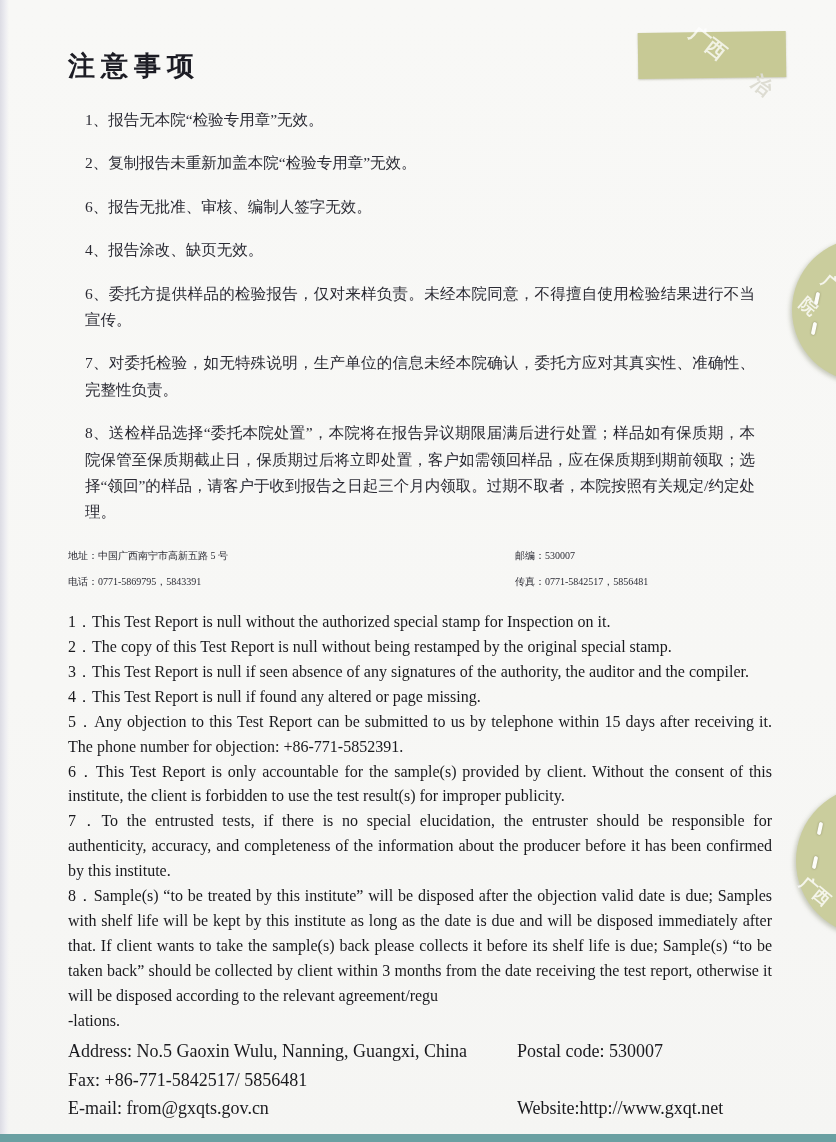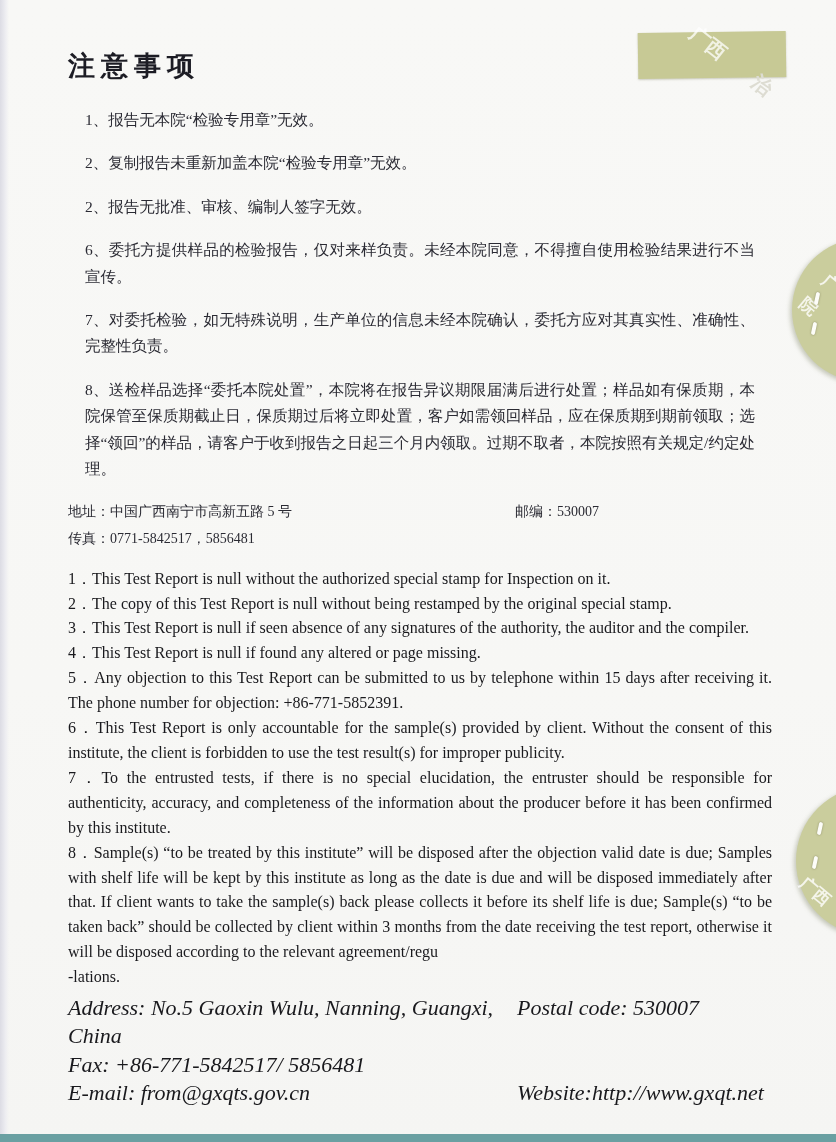--- a/index.html
+++ b/index.html
@@ -64,38 +64,38 @@
     margin:48px 0 0 0;text-align:left;
     font-family:"Liberation Sans","DejaVu Sans",sans-serif;
     font-weight:bold;font-size:27px;letter-spacing:6px;color:#1c1c24;
   }
   .cn-list{margin-top:23px;}
   .cn-item{
     margin:17px;font-size:15.5px;line-height:26.4px;
     text-align:justify;color:#2a2a33;
   }
   .contact{margin-top:1px;}
-  .row{display:flex;font-size:14px;line-height:26.6px;color:#2a2a33;align-items:flex-end;}
+  .row{display:flex;font-size:10px;line-height:26.6px;color:#2a2a33;align-items:flex-end;}
   .cell-l{width:447px;}
   .cell-r{flex:1;}
   .mono-ish{letter-spacing:0.5px;}
 
   .en-title{
     margin:4px 0 0 0;text-align:center;
     font-size:26px;font-weight:normal;color:#17171c;
     letter-spacing:1px;
   }
   .en-list{margin-top:14px;}
   .en-item{
     margin:0;font-size:16px;line-height:24.9px;
     text-align:justify;color:#19191d;
     white-space:pre-wrap;
   }
   .en-contact{margin-top:4px;}
-  .en-row{display:flex;font-size:22px;line-height:28.4px;color:#19191d;font-style:italic;}
+  .en-row{display:flex;font-size:18px;line-height:28.4px;color:#19191d;}
   .en-cell-l{width:449px;}
   .en-cell-r{flex:1;}
 </style>
 </head>
 <body>
 
 <div class="sheet">
 
   <div class="edge-left"></div>
   <div class="bottom-bar" style="background: rgb(106, 160, 162);"></div>
@@ -115,32 +115,34 @@
   <span class="staple st-2a"></span>
   <span class="staple st-2b"></span>
 
   <div class="content">
 
     <h1 class="cn-title">注意事项</h1>
 
     <div class="cn-list">
       <p class="cn-item">1、报告无本院“检验专用章”无效。</p>
       <p class="cn-item">2、复制报告未重新加盖本院“检验专用章”无效。</p>
-      <p class="cn-item">2、报告无批准、审核、编制人签字无效。</p>
+      <p class="cn-item">6、报告无批准、审核、编制人签字无效。</p>
+      <p class="cn-item">4、报告涂改、缺页无效。</p>
       <p class="cn-item">6、委托方提供样品的检验报告，仅对来样负责。未经本院同意，不得擅自使用检验结果进行不当宣传。</p>
       <p class="cn-item">7、对委托检验，如无特殊说明，生产单位的信息未经本院确认，委托方应对其真实性、准确性、完整性负责。</p>
       <p class="cn-item">8、送检样品选择“委托本院处置”，本院将在报告异议期限届满后进行处置；样品如有保质期，本院保管至保质期截止日，保质期过后将立即处置，客户如需领回样品，应在保质期到期前领取；选择“领回”的样品，请客户于收到报告之日起三个月内领取。过期不取者，本院按照有关规定/约定处理。</p>
     </div>
 
     <div class="contact">
       <div class="row">
         <span class="cell-l">地址：中国广西南宁市高新五路 5 号</span>
         <span class="cell-r">邮编：530007</span>
       </div>
       <div class="row">
+        <span class="cell-l">电话：0771-5869795，5843391</span>
         <span class="cell-r">传真：0771-5842517，5856481</span>
       </div>
     </div>
 
 
     <div class="en-list">
       <p class="en-item">1．This Test Report is null without the authorized special stamp for Inspection on it.</p>
       <p class="en-item">2．The copy of this Test Report is null without being restamped by the original special stamp.</p>
       <p class="en-item">3．This Test Report is null if seen absence of any signatures of the authority, the auditor and the compiler.</p>
       <p class="en-item">4．This Test Report is null if found any altered or page missing.</p>

